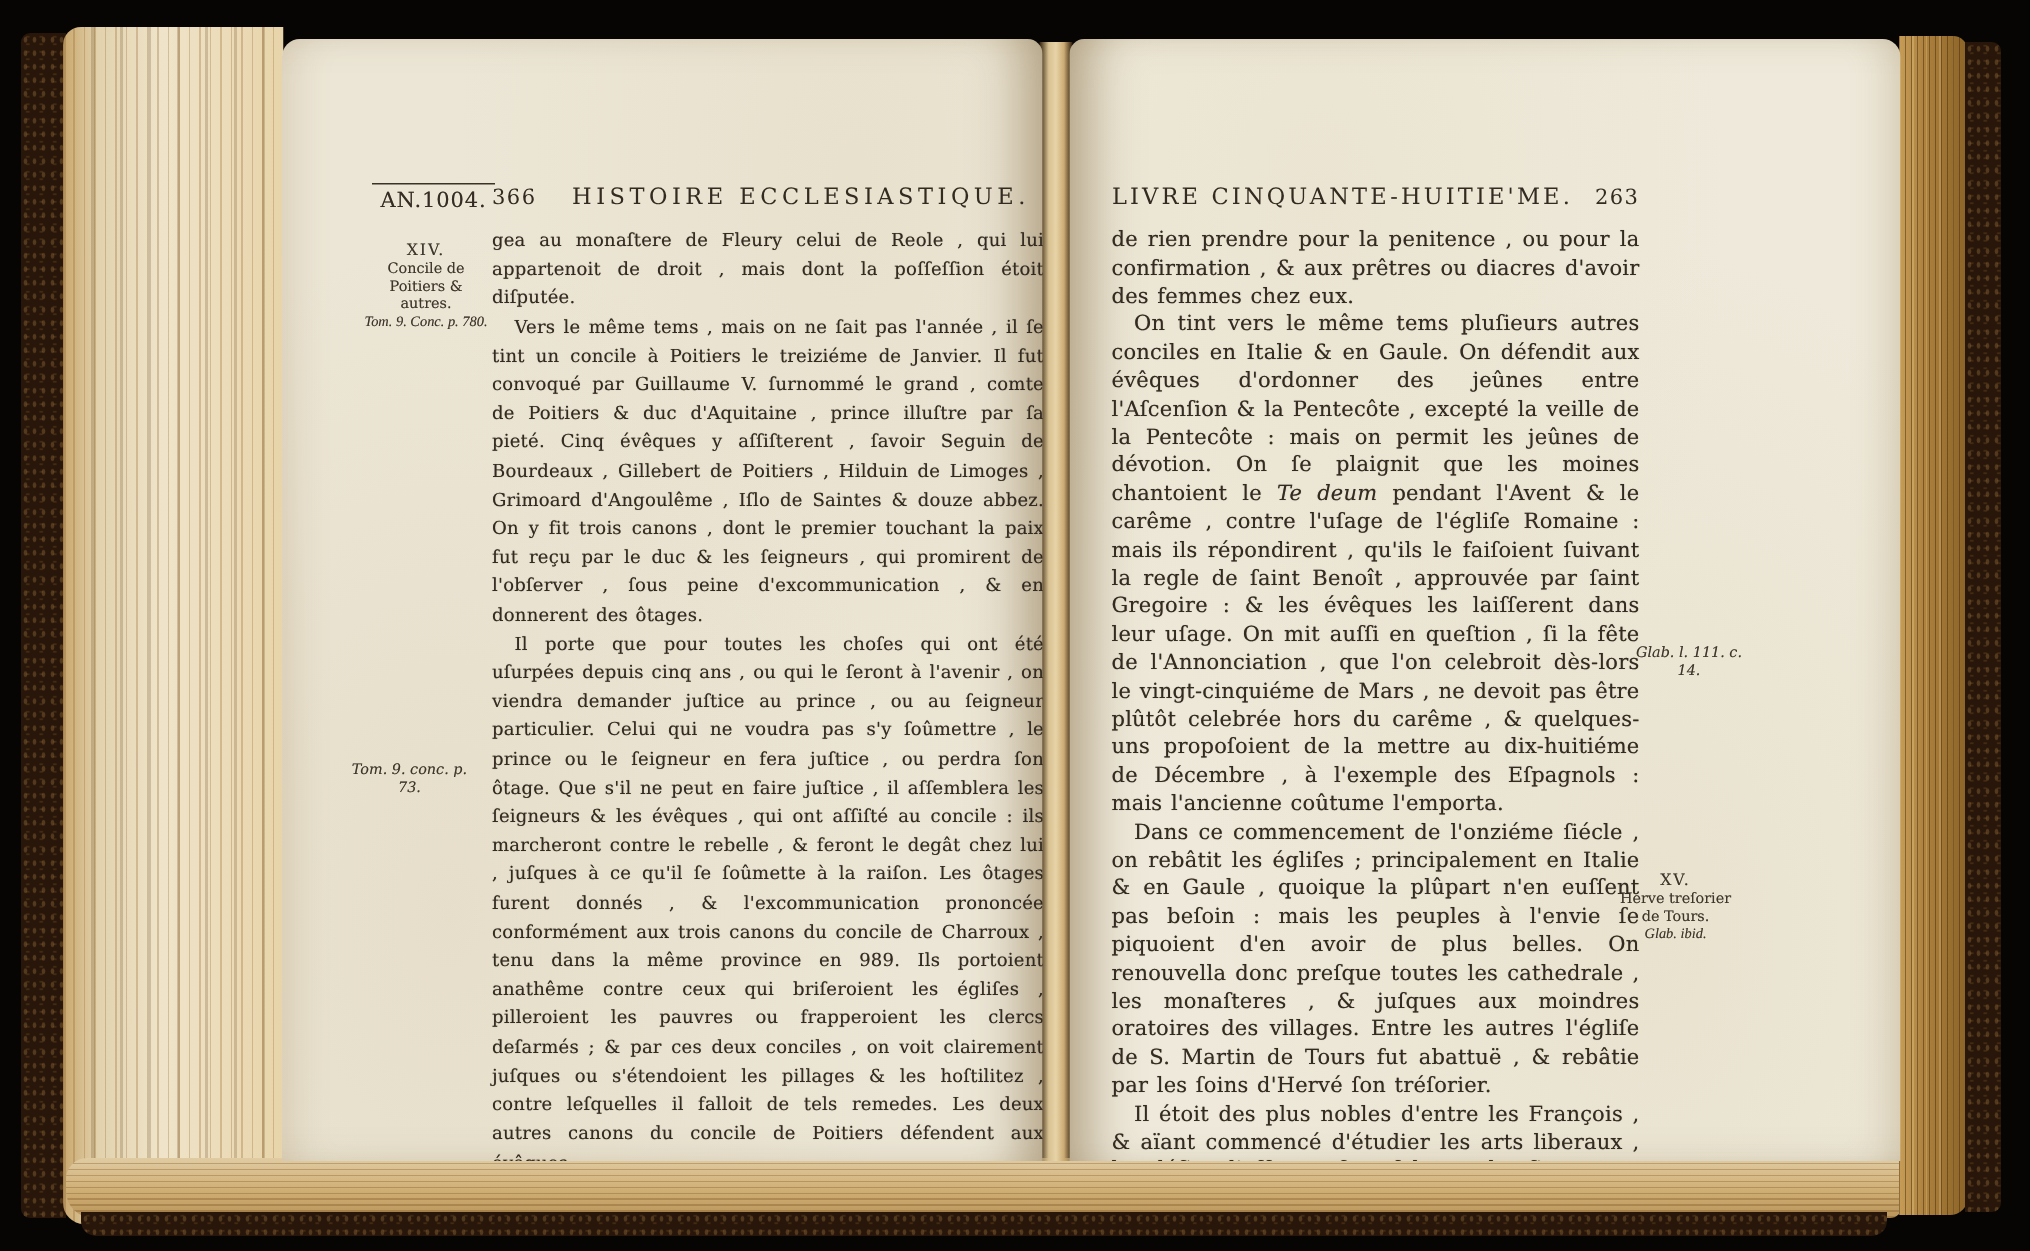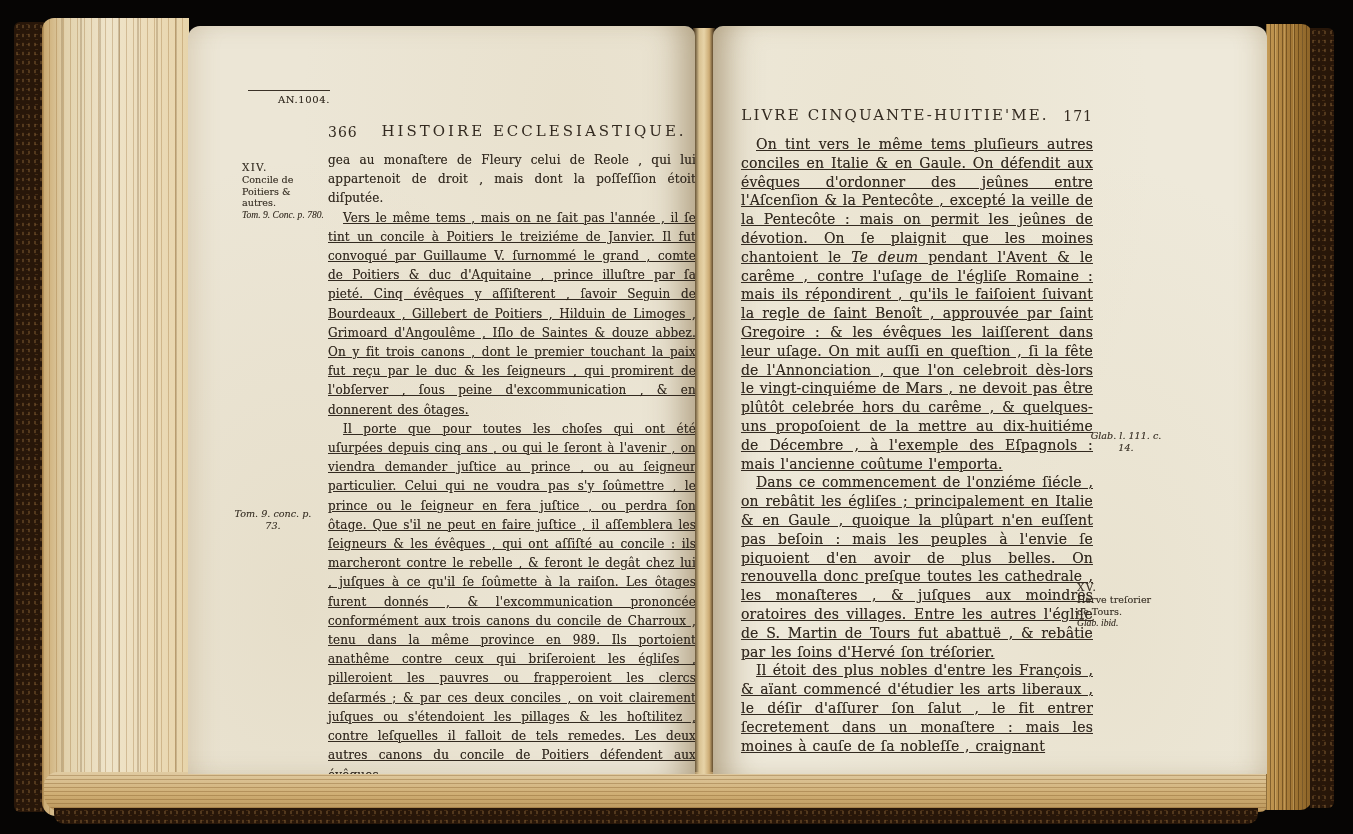--- a/index.html
+++ b/index.html
@@ -67,48 +67,48 @@
     background-color:#eee9da;
     background-image:
       radial-gradient(ellipse at 70% 80%, rgba(195,175,125,.12), transparent 55%),
       radial-gradient(ellipse at 30% 15%, rgba(205,185,135,.10), transparent 50%);
     border-radius:10px 12px 0 0;
     box-shadow: inset 30px 0 34px -18px rgba(118,92,48,.52), inset -22px 0 26px -16px rgba(140,110,60,.28);
   }
   
   .textblock { position:absolute; }
   .page-left  .textblock { left:140px; top:60px; width:368px; }
-  .page-right .textblock { left:28px;  top:44px; width:352px; }
+  .page-right .textblock { left:28px;  top:60px; width:352px; }
 
   .header-row { display:flex; align-items:flex-end; margin-bottom:11px;margin-top:36px; }
   .pageno { font-size:14px; letter-spacing:1px; }
   .running-title { flex:1; text-align:center; font-size:15px; letter-spacing:3px; white-space:nowrap; }
   .page-right .running-title { letter-spacing:2.1px; }
   .page-left  .pageno { text-align:left;  width:44px; }
   .page-right .pageno { text-align:right; width:44px; }
 
   .para {
     font-size:12px; line-height:19.2px; text-align:justify;
     letter-spacing:.15px; word-spacing:1.1px;
     text-shadow:0 0 .5px rgba(51,42,32,.55);
   }
   .page-right .para { font-size:14px; line-height:18.8px; }
-  .para.indent { text-indent:15px;text-decoration:underline; }
+  .para.indent { text-indent:15px; }
   .it { font-style:italic; }
 
   
   .mnote {
     position:absolute; font-size:9.6px; line-height:11.8px; color:#3e362b;
-    text-shadow:0 0 .4px rgba(62,54,43,.5);
+    text-align:center; text-shadow:0 0 .4px rgba(62,54,43,.5);
   }
   .mnote .head { font-size:10.5px; letter-spacing:1.2px; display:block; }
   .mnote .ref { font-style:italic; display:block;font-family:Liberation Serif, serif; }
   .an-note {
-    position:absolute; left:60px; top:64px; width:82px;
-    font-size:10px; letter-spacing:.6px; color:#352d23; text-align:right;
+    position:absolute; left:60px; top:96px; width:82px;
+    font-size:14px; letter-spacing:.6px; color:#352d23; text-align:center;
     text-shadow:0 0 .4px rgba(53,45,35,.5);
   }
   .an-rule { width:82px; height:0; border-top:1.6px solid #3a3127; margin-bottom:3px; }
   .note-14  { left:54px;  top:136px; width:84px; }
   .note-73  { left:44px;  top:482px; width:82px; font-style:italic; text-align:center; }
   .note-glab{ left:370px; top:404px; width:86px; font-style:italic; text-align:center; }
   .note-15  { left:364px; top:556px; width:80px; }
 </style>
 </head>
 <body>
@@ -159,21 +159,22 @@
 
     <div class="mnote note-15">
       <span class="head">XV.</span>
       <span>Herve treſorier de Tours.</span>
       <span class="ref">Glab. ibid.</span>
     </div>
 
     <div class="textblock">
       <div class="header-row">
         <span class="running-title">LIVRE CINQUANTE-HUITIE'ME.</span>
-        <span class="pageno">171</span>
+        <span class="pageno">263</span>
       </div>
+      <p class="para">de rien prendre pour la penitence , ou pour la confirmation , &amp; aux prêtres ou diacres d'avoir des femmes chez eux.</p>
       <p class="para indent"><span>On tint vers le même tems pluſieurs autres conciles en Italie &amp; en Gaule. On défendit aux évêques d'ordonner des jeûnes entre l'Aſcenſion &amp; la Pentecôte , excepté la veille de la Pentecôte : mais on permit les jeûnes de dévotion. On ſe plaignit que les moines chantoient le </span><span class="it">Te deum</span><span> pendant l'Avent &amp; le carême , contre l'uſage de l'égliſe Romaine : mais ils répondirent , qu'ils le faiſoient ſuivant la regle de ſaint Benoît , approuvée par ſaint Gregoire : &amp; les évêques les laiſſerent dans leur uſage. On mit auſſi en queſtion , ſi la fête de l'Annonciation , que l'on celebroit dès-lors le vingt-cinquiéme de Mars , ne devoit pas être plûtôt celebrée hors du carême , &amp; quelques-uns propoſoient de la mettre au dix-huitiéme de Décembre , à l'exemple des Eſpagnols : mais l'ancienne coûtume l'emporta.</span></p>
       <p class="para indent">Dans ce commencement de l'onziéme ſiécle , on rebâtit les égliſes ; principalement en Italie &amp; en Gaule , quoique la plûpart n'en euſſent pas beſoin : mais les peuples à l'envie ſe piquoient d'en avoir de plus belles. On renouvella donc preſque toutes les cathedrale , les monaſteres , &amp; juſques aux moindres oratoires des villages. Entre les autres l'égliſe de S. Martin de Tours fut abattuë , &amp; rebâtie par les ſoins d'Hervé ſon tréſorier.</p>
       <p class="para indent">Il étoit des plus nobles d'entre les François , &amp; aïant commencé d'étudier les arts liberaux , le déſir d'aſſurer ſon ſalut , le fit entrer ſecretement dans un monaſtere : mais les moines à cauſe de ſa nobleſſe , craignant</p>
     </div>
   </div>
 
 </div>
 
 </body></html>

